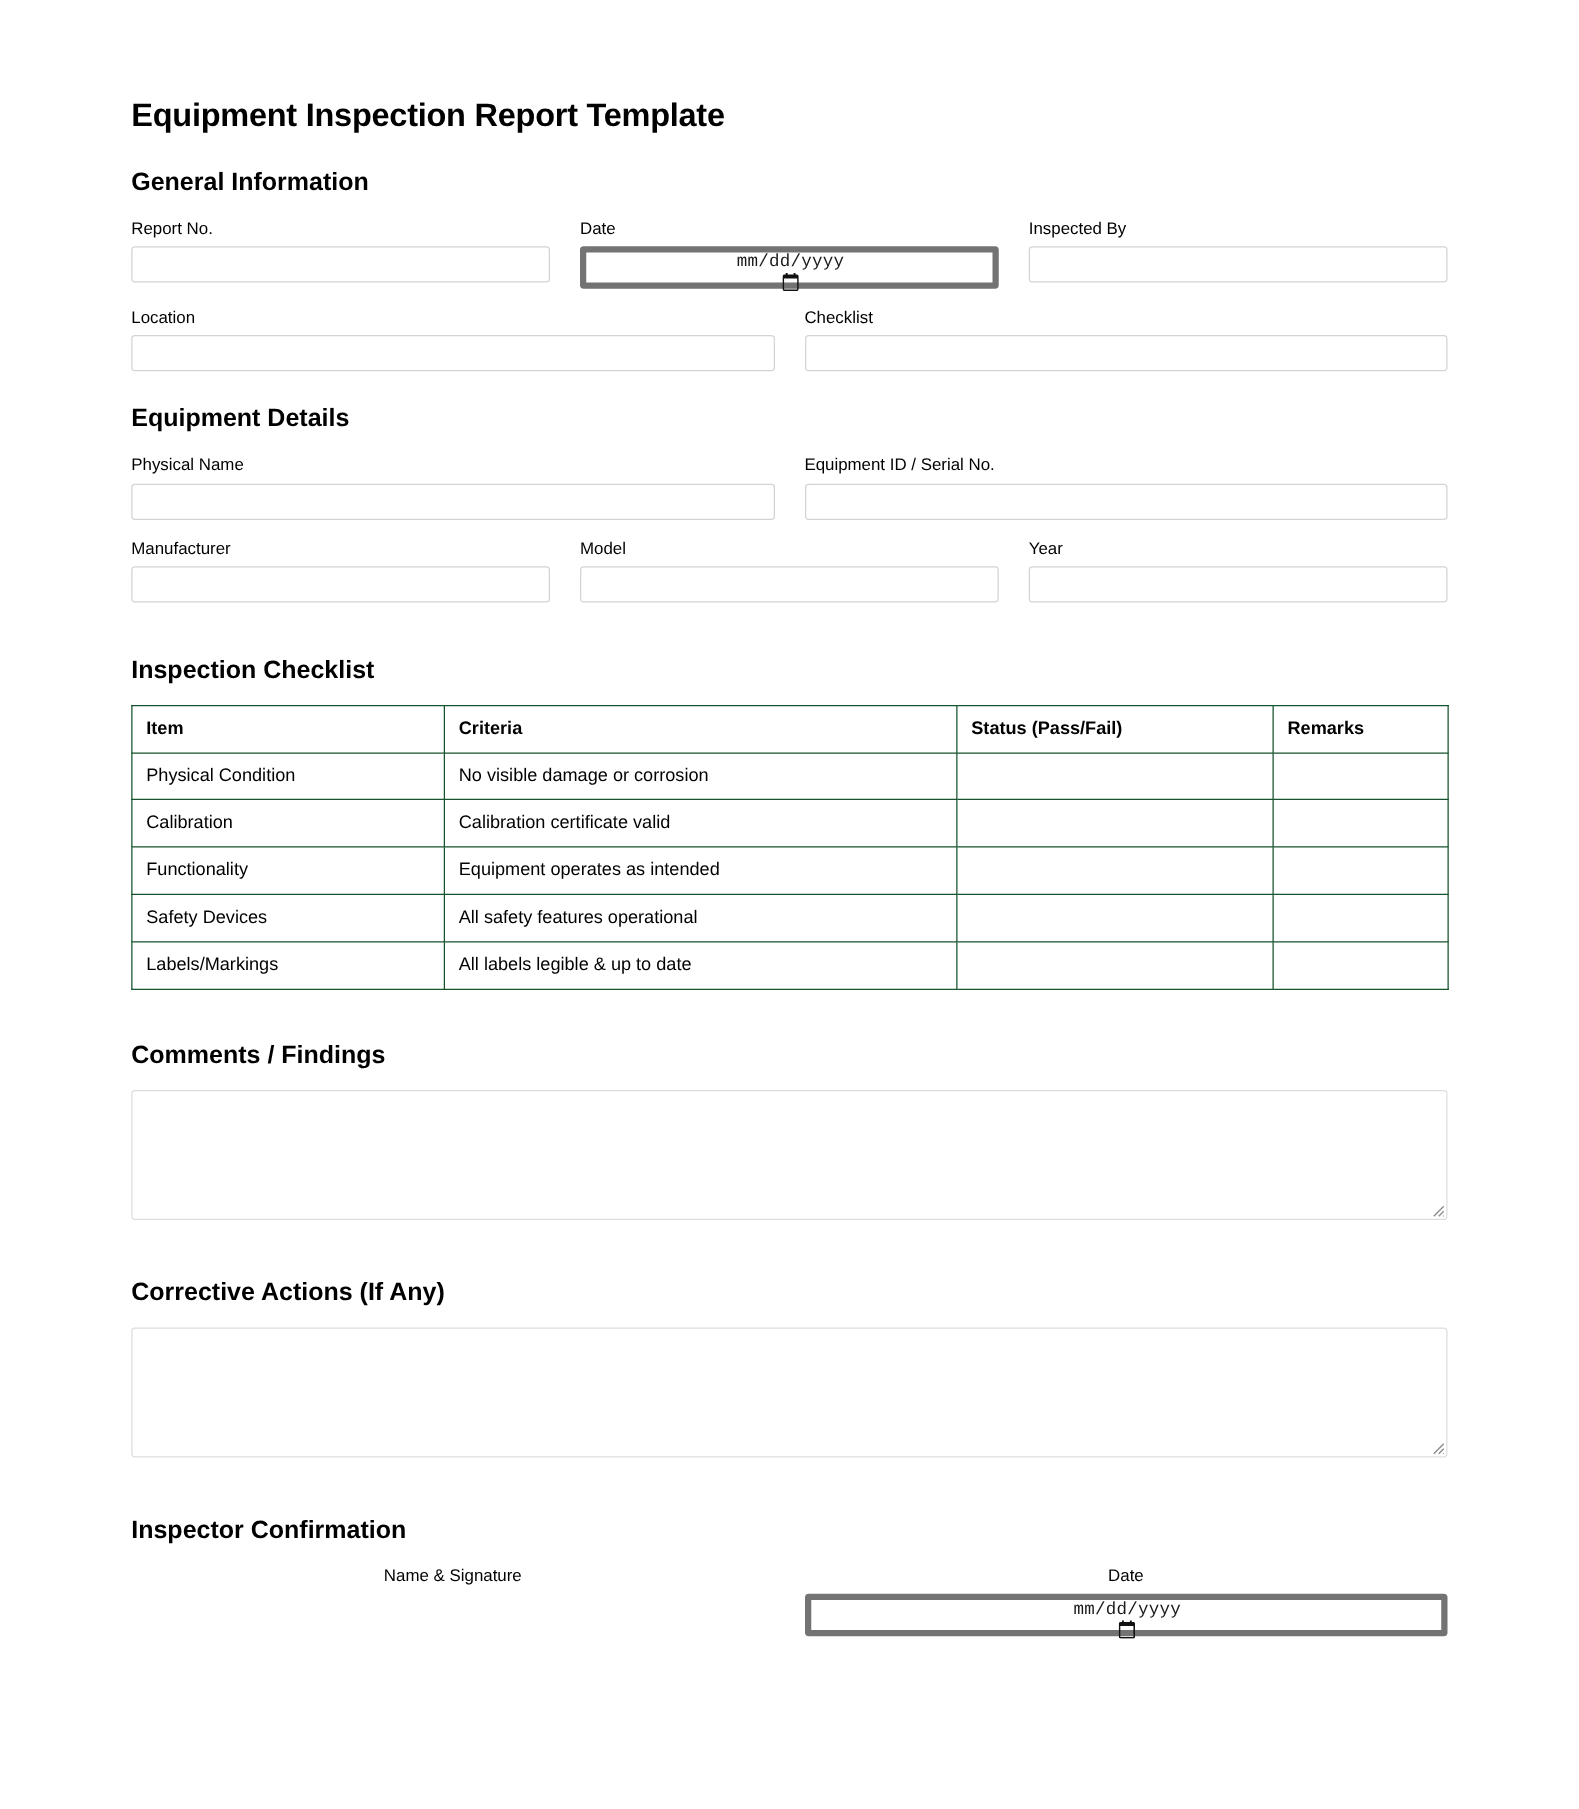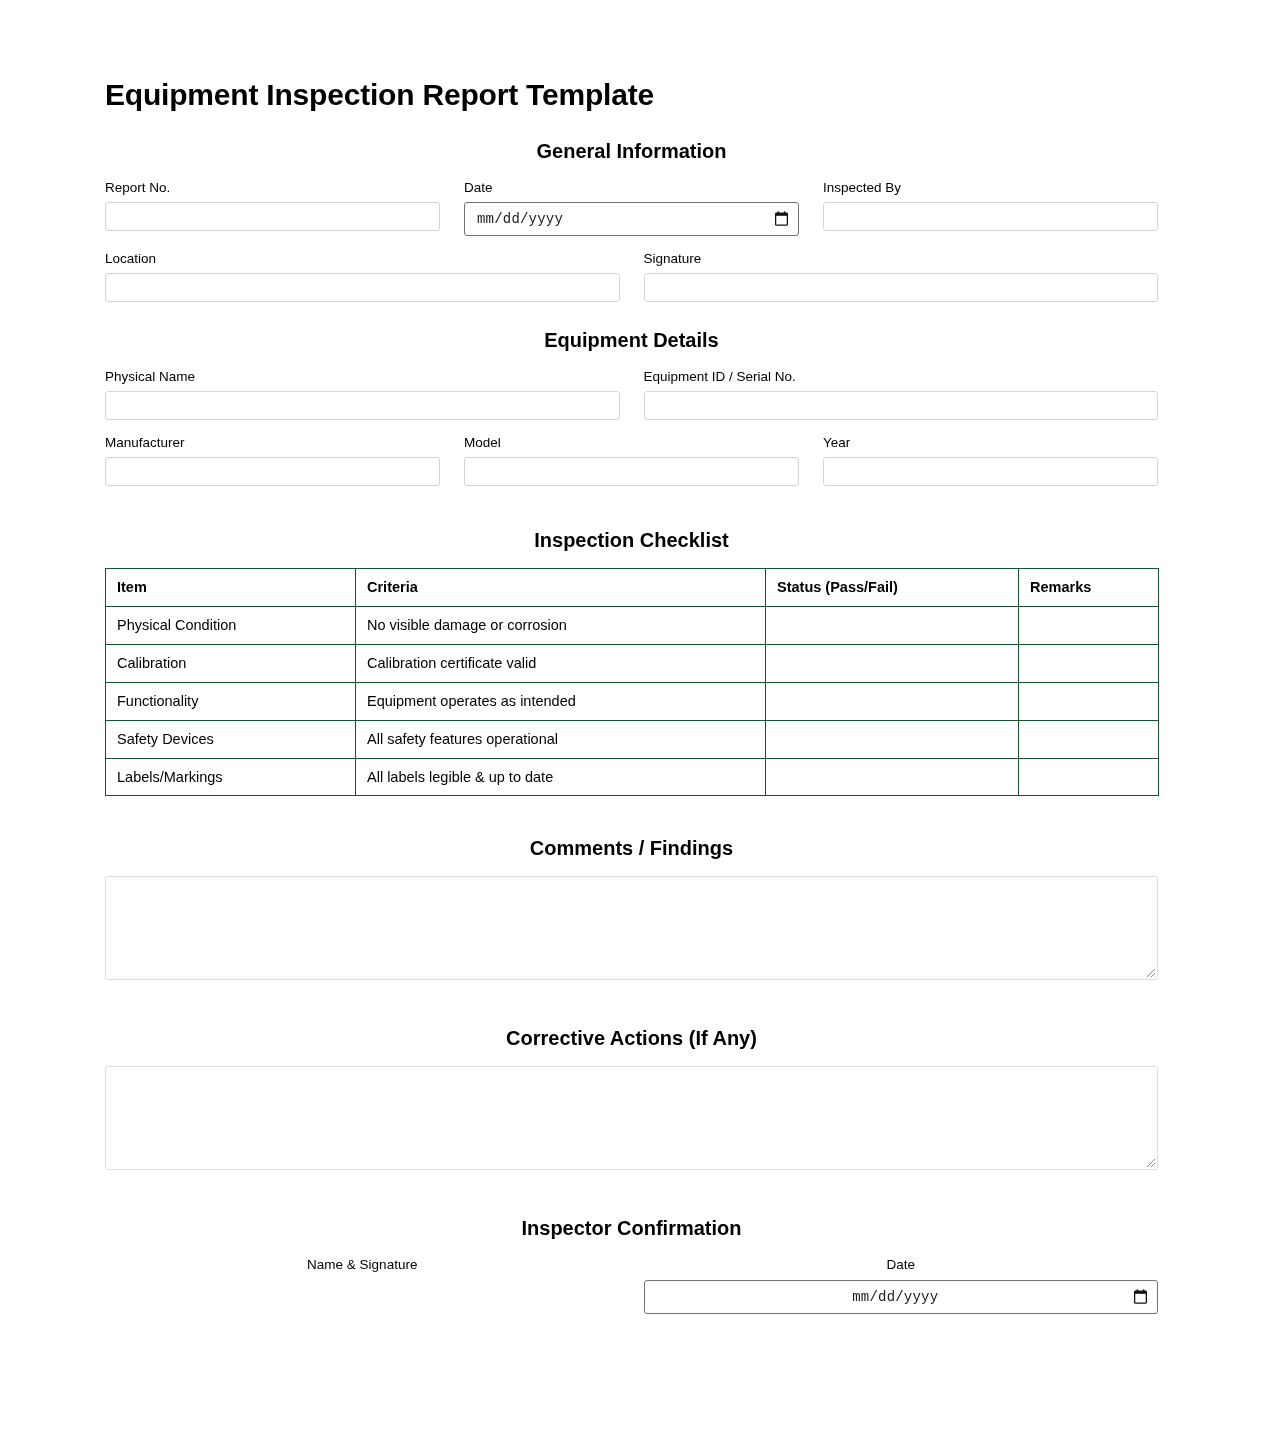--- a/index.html
+++ b/index.html
@@ -15,32 +15,31 @@
     font-family: "Liberation Sans", sans-serif;
     color: #000000;
     -webkit-font-smoothing: antialiased;
   }
   .page {
     padding: 78px 105px 0 105px;
     width: 1263px;
   }
 
   h1.doc-title {
-    font-size: 30px;
+    font-size: 26px;
     font-weight: bold;
     line-height: 1.15;
     margin: 0 0 26px 0;
     letter-spacing: -0.2px;
   }
   h2.section-title {
     font-size: 20px;
     font-weight: bold;
     margin: 0 0 16px 0;
     line-height: 1.2;
-    text-align: center;
   }
   .section { margin-bottom: 26px; }
   .section.equip { margin-top: 14px; }
 
   .row {
     display: flex;
     gap: 24px;
     margin-bottom: 14px;
   }
   .row:last-child { margin-bottom: 1px; }
@@ -64,31 +63,32 @@
     font-family: "Liberation Sans", sans-serif;
     font-size: 13.5px;
     padding: 2px 6px;
     color: #000;
     outline: none;
   }
 
   .date-input {
     width: 100%;
     height: 34px;
-    border: 1px solid #737373;
+    border: 5px solid #737373;
     border-radius: 3px;
     background: #fff;
     display: flex;
     align-items: center;
     padding: 0 10px 0 12px;
     font-family: "Liberation Mono", monospace;
     font-size: 14px;
     letter-spacing: 0.2px;
     color: #1a1a1a;
     position: relative;
+    flex-direction: column;
   }
   .date-input .ph { flex: 1 1 auto; white-space: nowrap; }
   .cal-icon { width: 13px; height: 15px; flex: 0 0 auto; }
 
   
   table.checklist {
     border-collapse: collapse;
     width: 1053px;
     table-layout: fixed;
   }
@@ -175,21 +175,21 @@
         <input class="text-input" type="text" placeholder="" style="">
       </div>
     </div>
 
     <div class="row">
       <div class="field c1">
         <label class="field-label">Location</label>
         <input class="text-input" type="text" placeholder="" style="">
       </div>
       <div class="field c1">
-        <label class="field-label">Signature</label>
+        <label class="field-label">Checklist</label>
         <input class="text-input" type="text" placeholder="" style="">
       </div>
     </div>
   </div>
 
   <div class="section equip">
     <h2 class="section-title">Equipment Details</h2>
 
     <div class="row">
       <div class="field c1">

